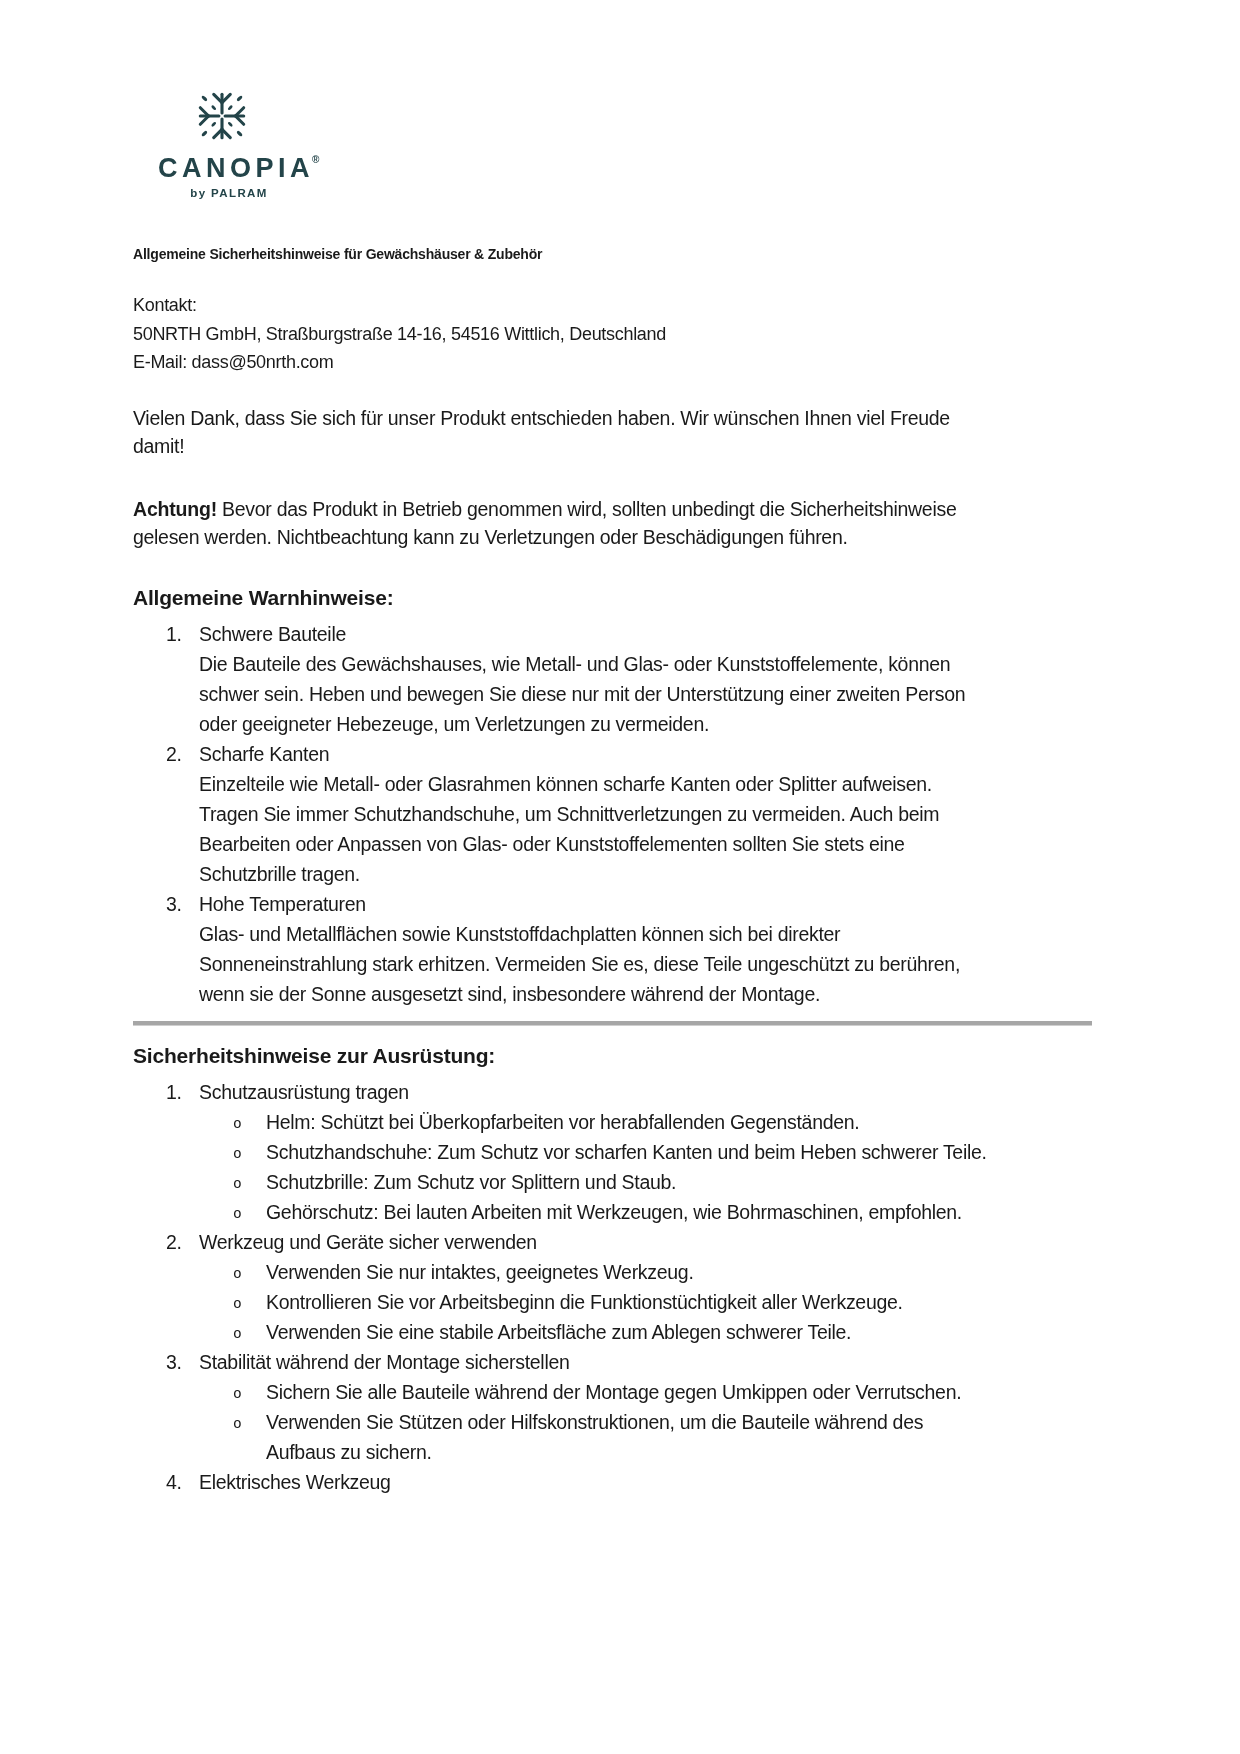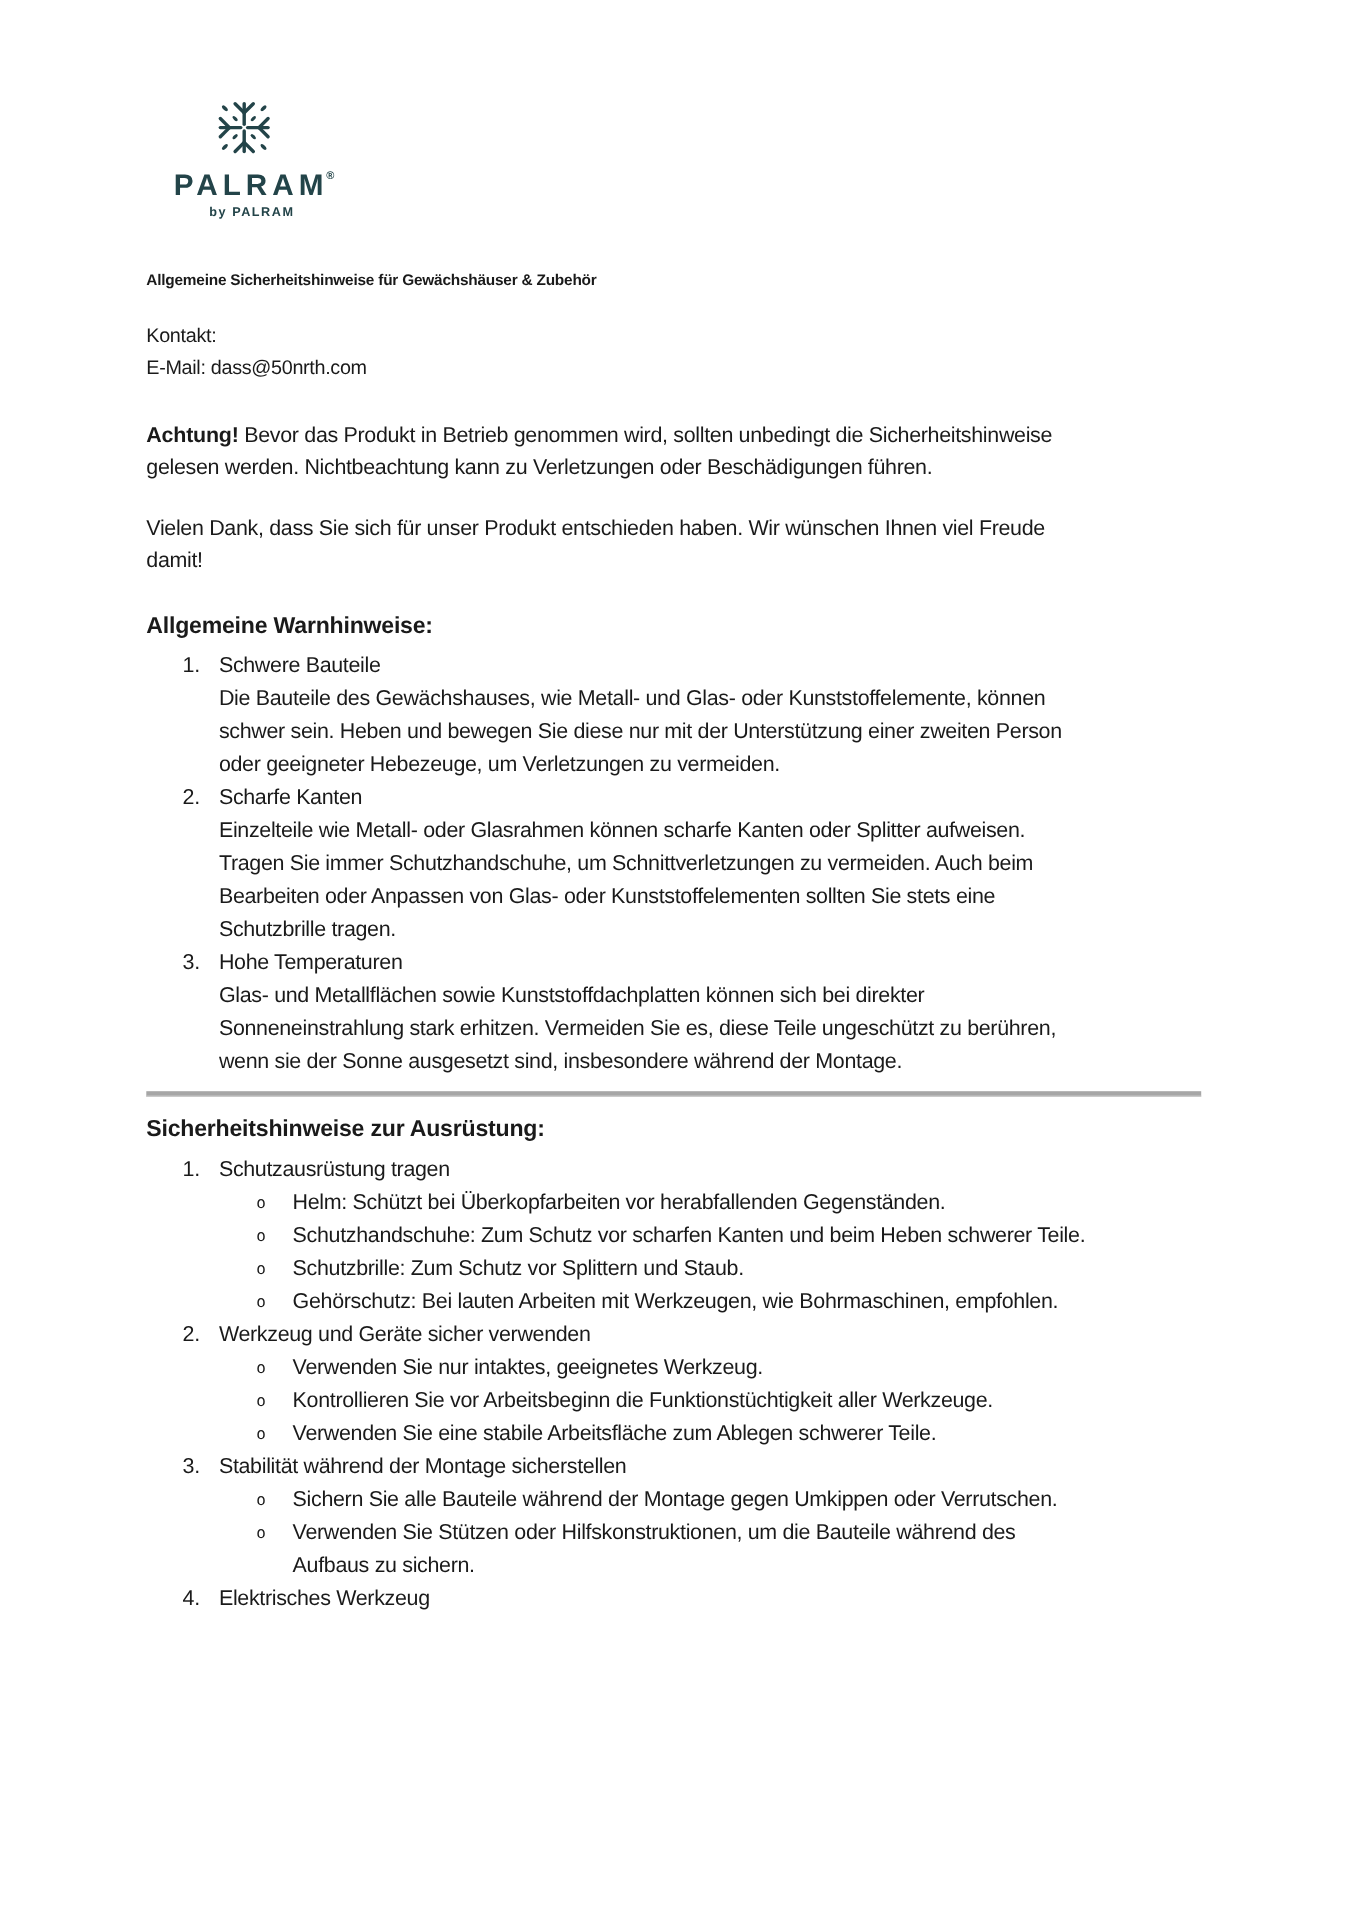--- a/index.html
+++ b/index.html
@@ -81,34 +81,35 @@
         <ellipse cx="13" cy="13" rx="3.2" ry="1.6" transform="rotate(45 13 13)"></ellipse>
         <ellipse cx="47" cy="13" rx="3.2" ry="1.6" transform="rotate(-45 47 13)"></ellipse>
         <ellipse cx="13" cy="47" rx="3.2" ry="1.6" transform="rotate(-45 13 47)"></ellipse>
         <ellipse cx="47" cy="47" rx="3.2" ry="1.6" transform="rotate(45 47 47)"></ellipse>
         <ellipse cx="22" cy="22" rx="2.8" ry="1.4" transform="rotate(45 22 22)"></ellipse>
         <ellipse cx="38" cy="22" rx="2.8" ry="1.4" transform="rotate(-45 38 22)"></ellipse>
         <ellipse cx="22" cy="38" rx="2.8" ry="1.4" transform="rotate(-45 22 38)"></ellipse>
         <ellipse cx="38" cy="38" rx="2.8" ry="1.4" transform="rotate(45 38 38)"></ellipse>
       </g>
     </svg>
-    <div class="brand"><span>PALRAM</span><sup>®</sup></div>
+    <div class="brand"><span>CANOPIA</span><sup>®</sup></div>
     <div class="tagline">by PALRAM</div>
   </div>
 
   <h1>Allgemeine Sicherheitshinweise für Gewächshäuser &amp; Zubehör</h1>
 
   <div class="contact">
     <div>Kontakt:</div>
+    <div>50NRTH GmbH, Straßburgstraße 14-16, 54516 Wittlich, Deutschland</div>
     <div>E-Mail: dass@50nrth.com</div>
   </div>
 
+  <p class="body-par intro">Vielen Dank, dass Sie sich für unser Produkt entschieden haben. Wir wünschen Ihnen viel Freude damit!</p>
+
   <p class="body-par warning"><b>Achtung!</b><span> Bevor das Produkt in Betrieb genommen wird, sollten unbedingt die Sicherheitshinweise gelesen werden. Nichtbeachtung kann zu Verletzungen oder Beschädigungen führen.</span></p>
-
-  <p class="body-par intro">Vielen Dank, dass Sie sich für unser Produkt entschieden haben. Wir wünschen Ihnen viel Freude damit!</p>
 
   <h2 class="h2-first">Allgemeine Warnhinweise:</h2>
   <ol class="num-list">
     <li>
       <span class="num">1.</span>
       <div>Schwere Bauteile</div>
       <div>Die Bauteile des Gewächshauses, wie Metall- und Glas- oder Kunststoffelemente, können schwer sein. Heben und bewegen Sie diese nur mit der Unterstützung einer zweiten Person oder geeigneter Hebezeuge, um Verletzungen zu vermeiden.</div>
     </li>
     <li>
       <span class="num">2.</span>

